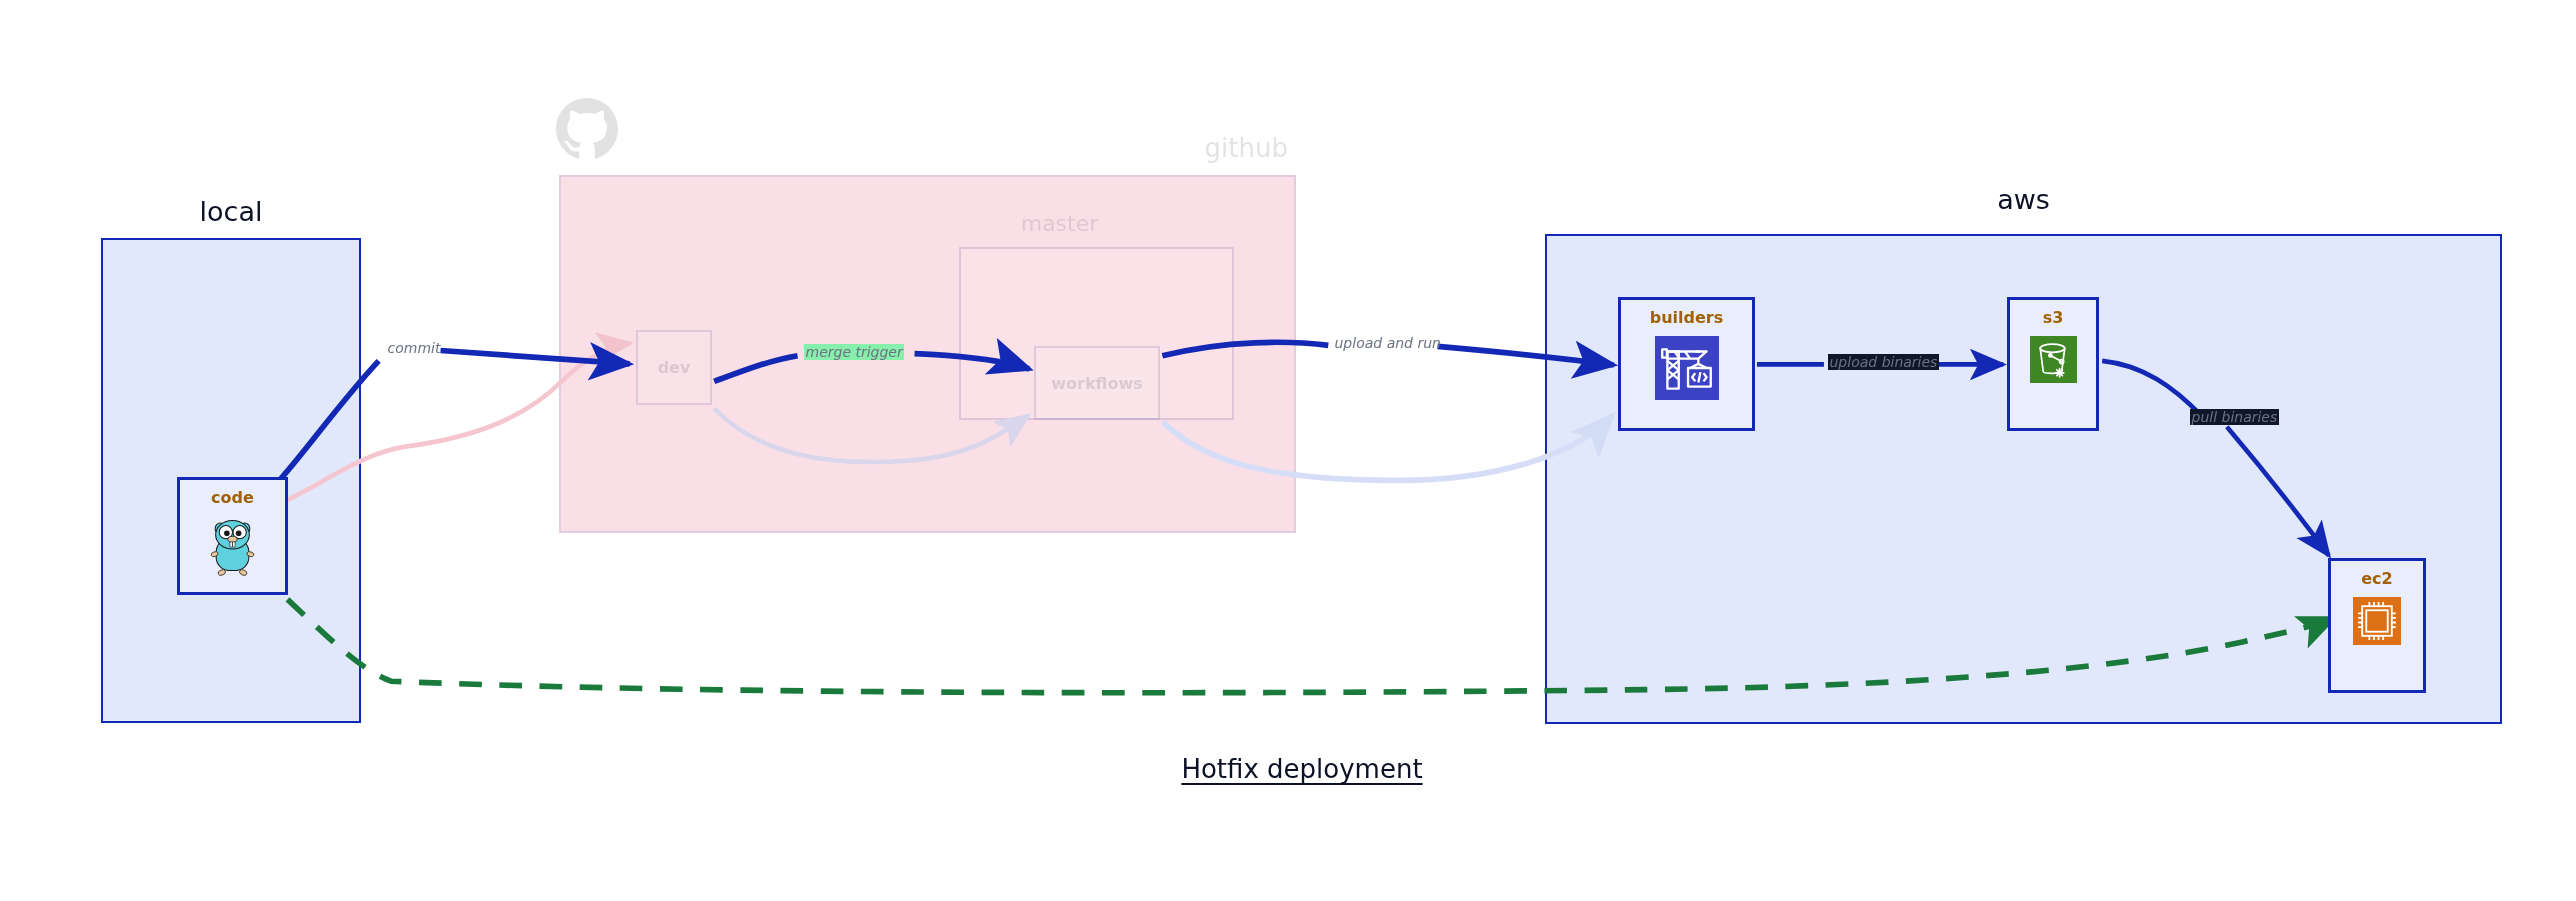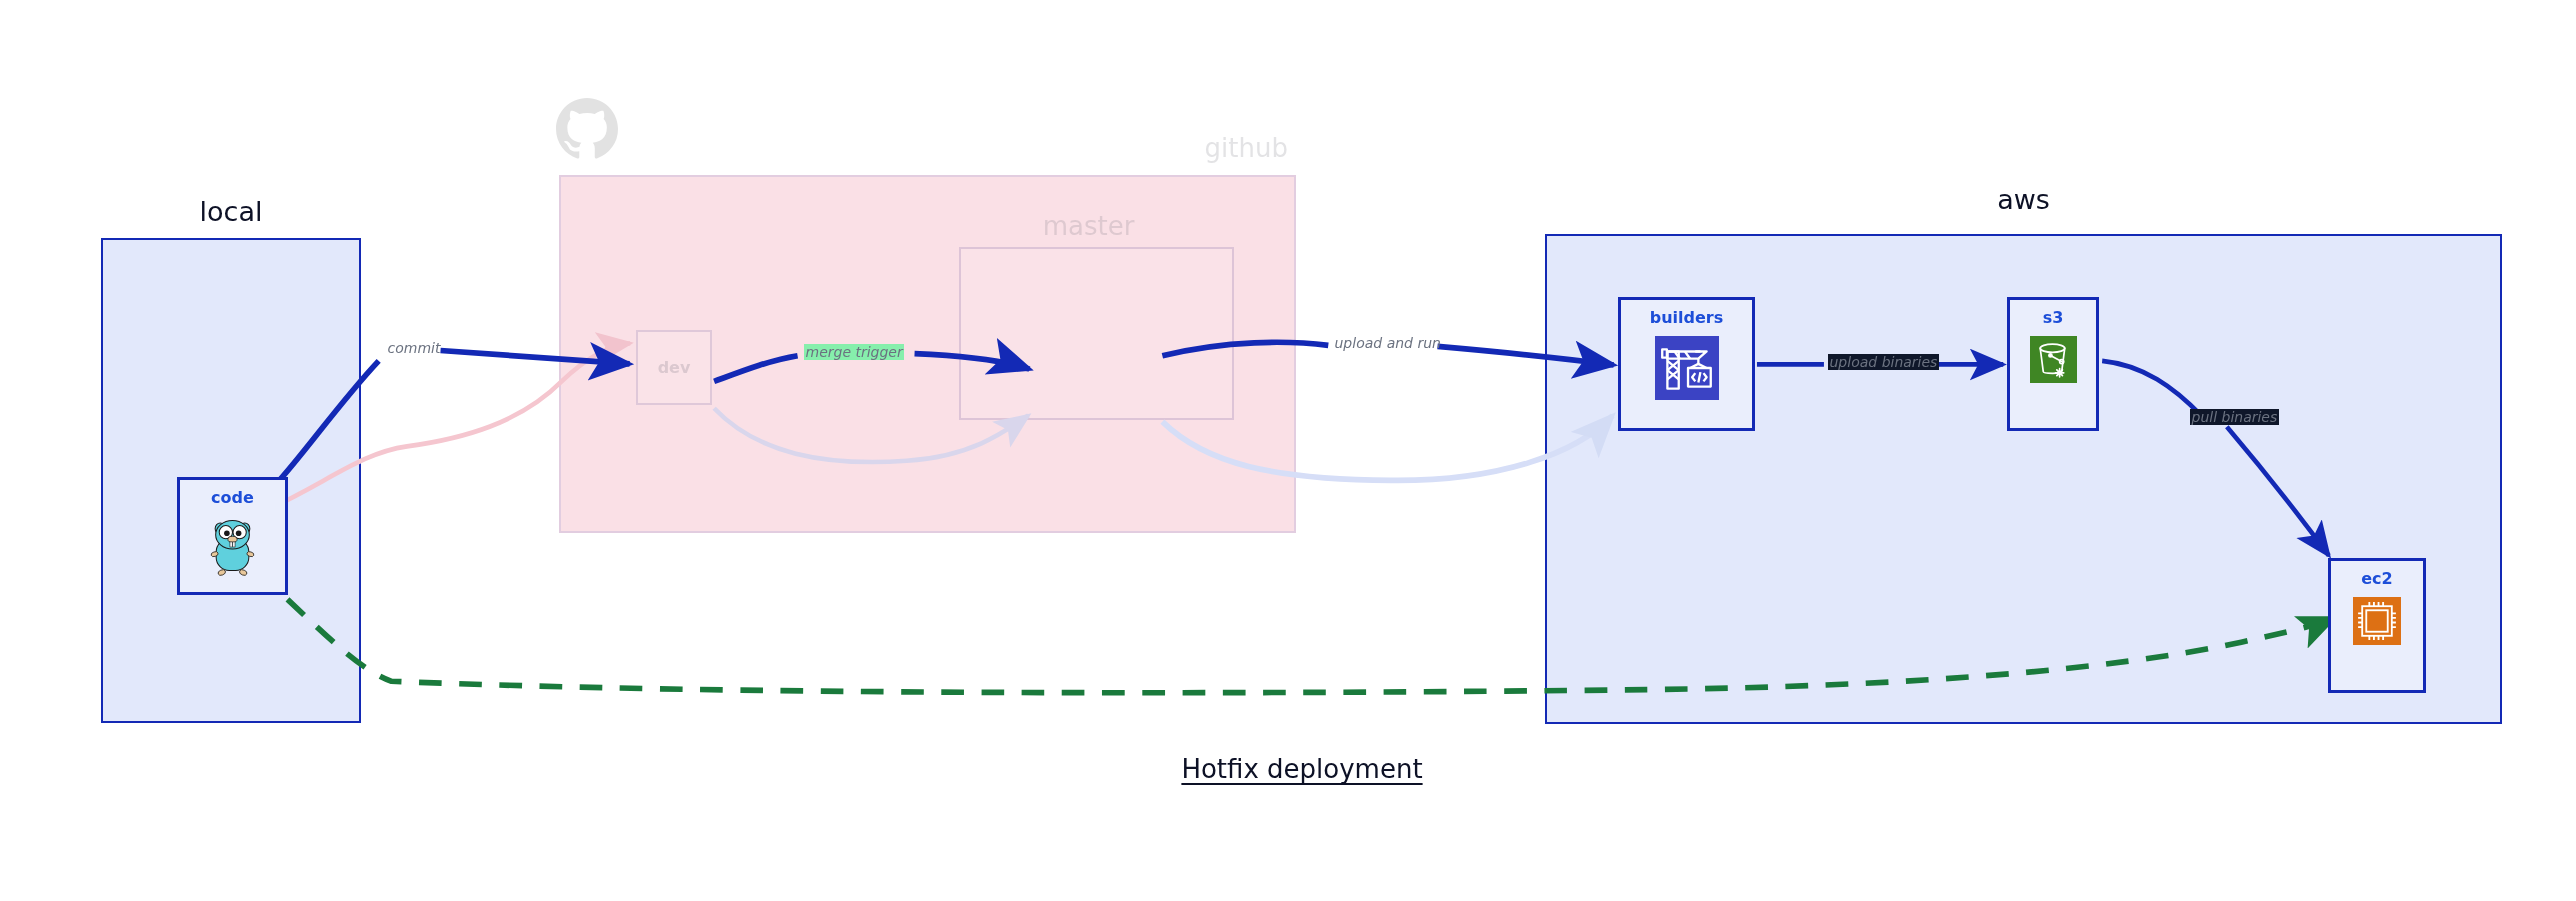--- a/index.html
+++ b/index.html
@@ -64,21 +64,21 @@
     background: #eaeefc;
     border: 3.1px solid #1329b5;
     display: flex;
     flex-direction: column;
     align-items: center;
   }
   .node .node-title {
     font-family: "DejaVu Sans", sans-serif;
     font-weight: bold;
     font-size: 16px;
-    color: #1d4ed8;
+    color: #a16207;
     margin-top: 8.2px;
     white-space: nowrap;
   }
   .node .node-icon {
     margin-top: 9.3px;
   }
   
   .node-ghost {
     position: absolute;
     box-sizing: border-box;
@@ -135,26 +135,29 @@
   <svg class="octocat" style="left:556px; top:98px;" width="62" height="62" viewBox="0 0 16 16">
     <path fill="#e2e2e2" d="M8 0C3.58 0 0 3.58 0 8c0 3.54 2.29 6.53 5.47 7.59.4.07.55-.17.55-.38
       0-.19-.01-.82-.01-1.49-2.01.37-2.53-.49-2.69-.94-.09-.23-.48-.94-.82-1.13-.28-.15-.68-.52-.01-.53.63-.01
       1.08.58 1.23.82.72 1.21 1.87.87 2.33.66.07-.52.28-.87.51-1.07-1.78-.2-3.64-.89-3.64-3.95
       0-.87.31-1.59.82-2.15-.08-.2-.36-1.02.08-2.12 0 0 .67-.21 2.2.82.64-.18 1.32-.27 2-.27s1.36.09
       2 .27c1.53-1.04 2.2-.82 2.2-.82.44 1.1.16 1.92.08 2.12.51.56.82 1.27.82 2.15 0 3.07-1.87 3.75-3.65
       3.95.29.25.54.73.54 1.48 0 1.07-.01 1.93-.01 2.2 0 .21.15.46.55.38A8.01 8.01 0 0 0 16 8c0-4.42-3.58-8-8-8z"></path>
   </svg>
 
   <div class="group-master" style="left:959px; top:247px; width:275px; height:173px;"></div>
-  <div class="group-label faded" style="left:951px; top:211px; width:275px; font-size:26px;">master</div>
+  <div class="group-label faded" style="left:922px; top:211px; width:275px; font-size:22px;">master</div>
 
   <div class="node-ghost" style="left:636px; top:330px; width:76px; height:75px;">
     <span class="ghost-title">dev</span>
   </div>
 
+  <div class="node-ghost" style="left:1034px; top:346px; width:126px; height:74px;">
+    <span class="ghost-title">workflows</span>
+  </div>
 
   <div class="group-box group-local" style="left:101px; top:238px; width:260px; height:485px;"></div>
   <div class="group-label" style="left:101px; top:196px; width:260px;">local</div>
 
   <div class="group-box group-aws" style="left:1545px; top:234px; width:957px; height:490px;"></div>
   <div class="group-label" style="left:1545px; top:184px; width:957px;">aws</div>
 
   <svg class="layer" viewBox="0 0 5054 1750" width="2604" height="902">
     <defs>
       <marker id="arrowBlue" markerWidth="9" markerHeight="9" refX="7.2" refY="3.4" orient="auto" markerUnits="strokeWidth">

